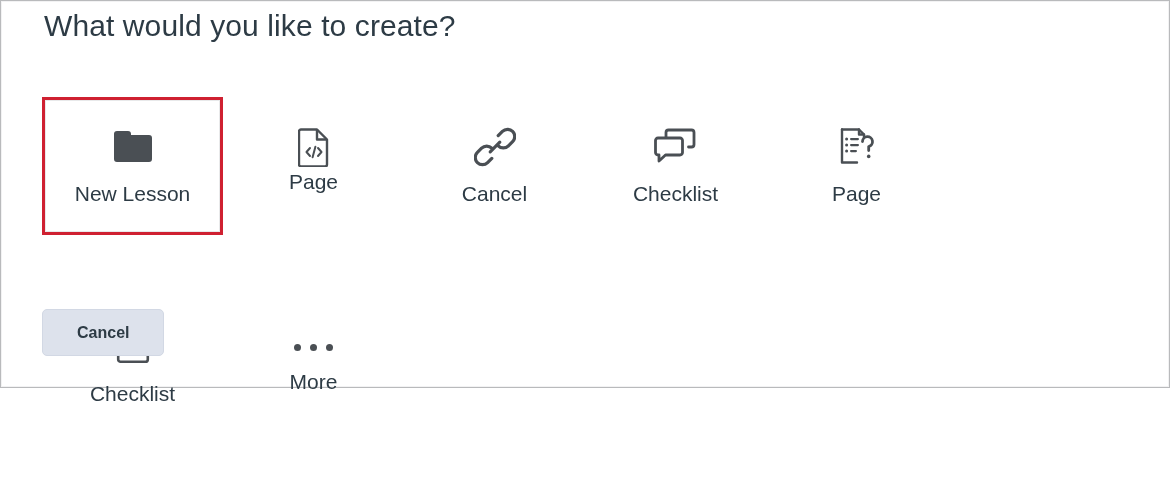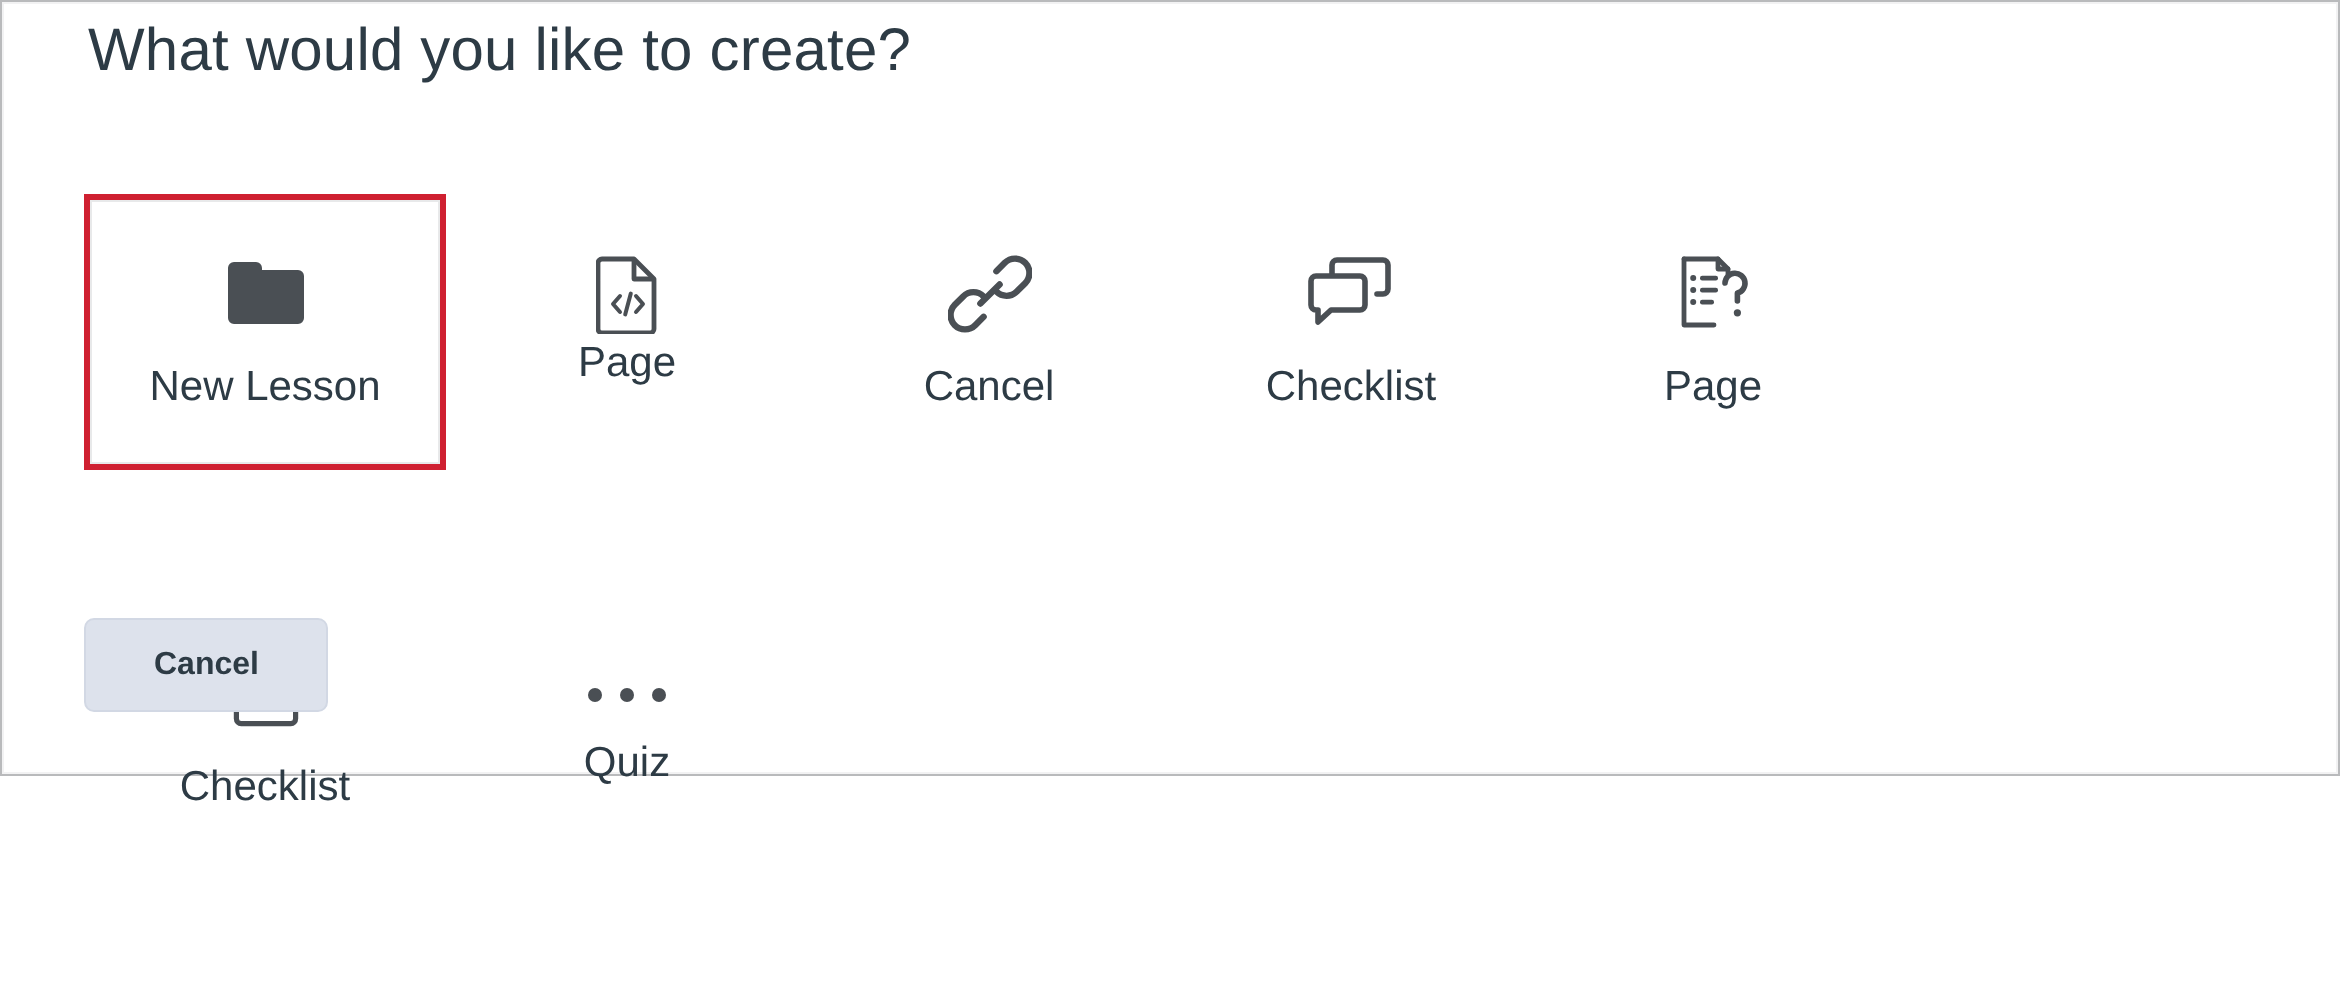--- a/index.html
+++ b/index.html
@@ -239,21 +239,21 @@
       </div>
 
       <div class="option tight">
         <span class="opt-icon">
           <span class="dots">
             <i></i>
               <i></i>
               <i></i>
           </span>
         </span>
-        <span class="opt-label">Quiz</span>
+        <span class="opt-label">More</span>
       </div>
 
     </div>
   </div>
 
   <div id="footer">
     <button id="cancel-button">Cancel</button>
   </div>
 
 </div>

